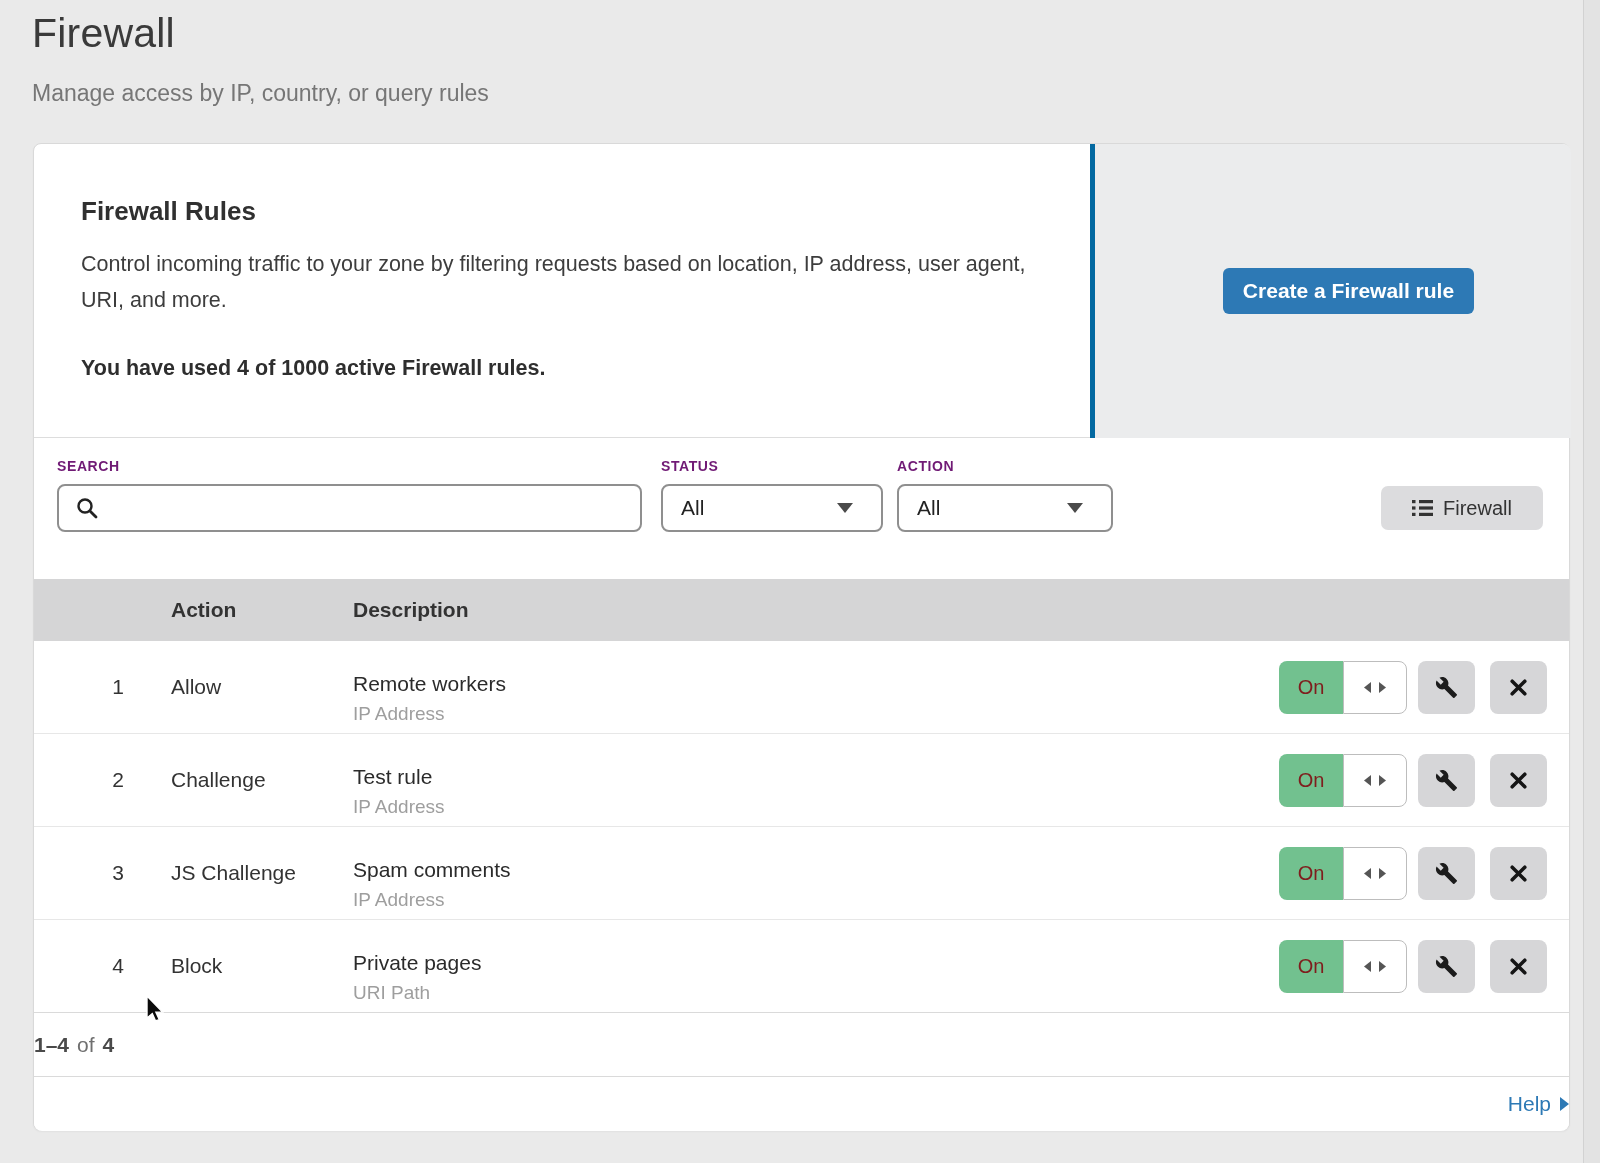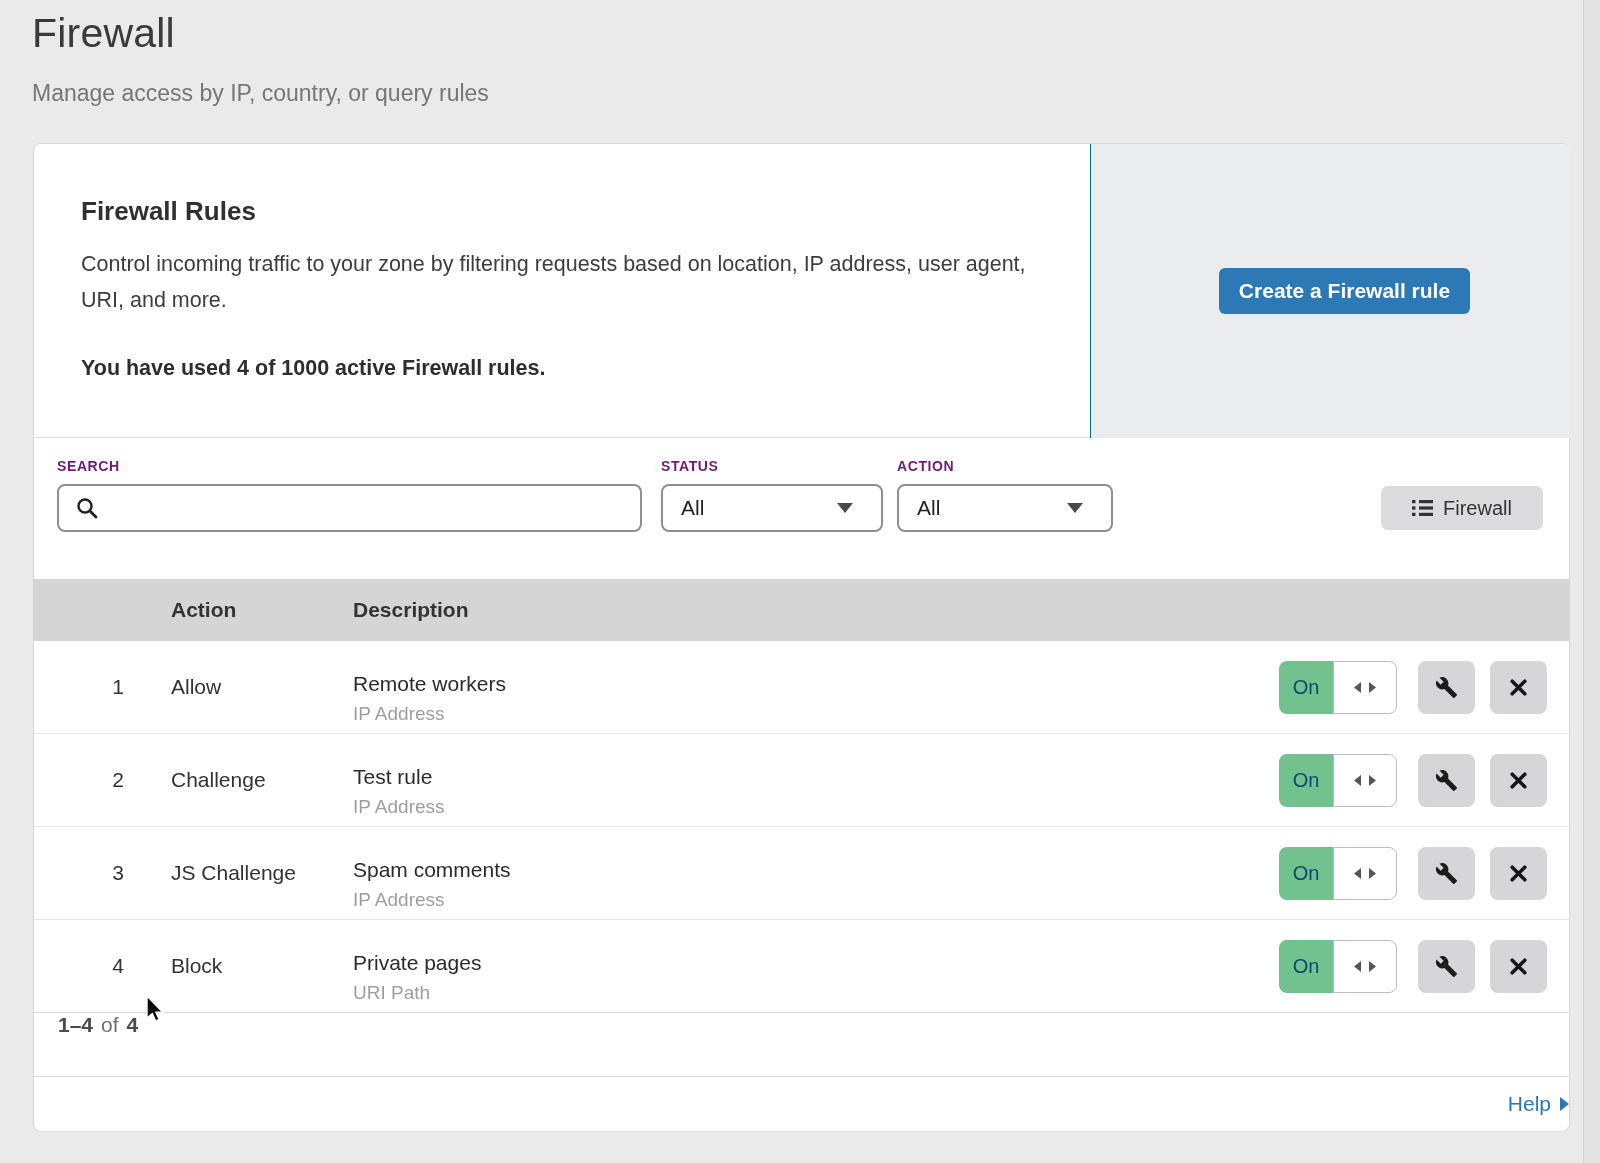--- a/index.html
+++ b/index.html
@@ -35,21 +35,21 @@
   }
 
   
   .overview { position: absolute; left: 0; top: 0; width: 100%; height: 294px; border-bottom: 1px solid #dddddd; }
   .overview-heading { position: absolute; left: 47px; top: 52px; font-size: 26px; font-weight: 700; color: #303030; }
   .overview-desc { position: absolute; left: 47px; top: 102px; width: 950px; font-size: 21.5px; line-height: 36px; color: #3d3d3d; }
   .overview-usage { position: absolute; left: 47px; top: 212px; font-size: 21.5px; font-weight: 700; color: #2e2e2e; }
 
   .side-panel {
     position: absolute; left: 1056px; top: 0; width: 481px; height: 294px;
-    background: #ebeced; border-left: 1px solid #0369a1;
+    background: #ebeced; border-left: 5px solid #0369a1;
     border-top-right-radius: 8px;
   }
   .create-btn {
     position: absolute; left: 128px; top: 124px; width: 251px; height: 46px;
     background: var(--accent-blue, #2d79b5);
     color: #ffffff; font-size: 21px; font-weight: 600;
     border: none; border-radius: 6px;
     font-family: inherit; cursor: pointer;
     display: flex; align-items: center; justify-content: center;
   }
@@ -102,43 +102,43 @@
   .rule-row { position: relative; width: 100%; height: 93px; background: #fff; border-bottom: 1px solid #e7e7e7; }
   .rule-row:last-child { border-bottom: 1px solid #dadada; }
   .pri { position: absolute; left: 70px; top: 0; width: 28px; height: 100%; display: flex; align-items: center; justify-content: center; font-size: 21px; color: #333; }
   .act { position: absolute; left: 137px; top: 0; height: 100%; display: flex; align-items: center; font-size: 21px; color: #333; }
   .desc { position: absolute; left: 319px; top: 11px; height: 100%; display: flex; flex-direction: column; justify-content: center; gap: 7px; }
   .desc-title { font-size: 21px; color: #2b2b2b; }
   .desc-sub { font-size: 19px; color: #9e9e9e; }
 
   .toggle { position: absolute; left: 1245px; top: 20px; width: 128px; height: 53px; display: flex; cursor: pointer; }
   .toggle-on {
-    width: 54px; height: 53px;
+    width: 64px; height: 53px;
     background: var(--toggle-green, #72c18f);
-    color: #0c4a6e; font-size: 20px;
+    color: #7f1d1d; font-size: 20px;
     border-radius: 8px 0 0 8px;
     display: flex; align-items: center; justify-content: center;
   }
   .toggle-handle {
     width: 64px; height: 53px; background: #ffffff;
     border: 1px solid #bdbdbd; border-radius: 0 8px 8px 0;
     display: flex; align-items: center; justify-content: center;
   }
   .icon-btn {
     position: absolute; top: 20px; width: 57px; height: 53px;
     background: #d6d6d8; border: none; border-radius: 8px; cursor: pointer;
     display: flex; align-items: center; justify-content: center;
   }
   .btn-edit { left: 1384px; }
   .btn-delete { left: 1456px; }
 
   
   .pagination {
     position: absolute; left: 0; top: 869px; width: 100%; height: 63px;
-    display: flex; align-items: flex-start; padding-left: 24px;
+    display: flex; align-items: center; 
     font-size: 21px; background: #fff;
   }
   .pag-range, .pag-total { font-weight: 700; color: #4a4a4a; }
   .pag-sep { color: #6f6f6f; margin: 0 8px; }
   .card-footer {
     position: absolute; left: 0; top: 932px; width: 100%; height: 55px;
     border-top: 1px solid #dadada;
     display: flex; align-items: center; justify-content: flex-end; 
     border-radius: 0 0 8px 8px; background: #fff;
   }

